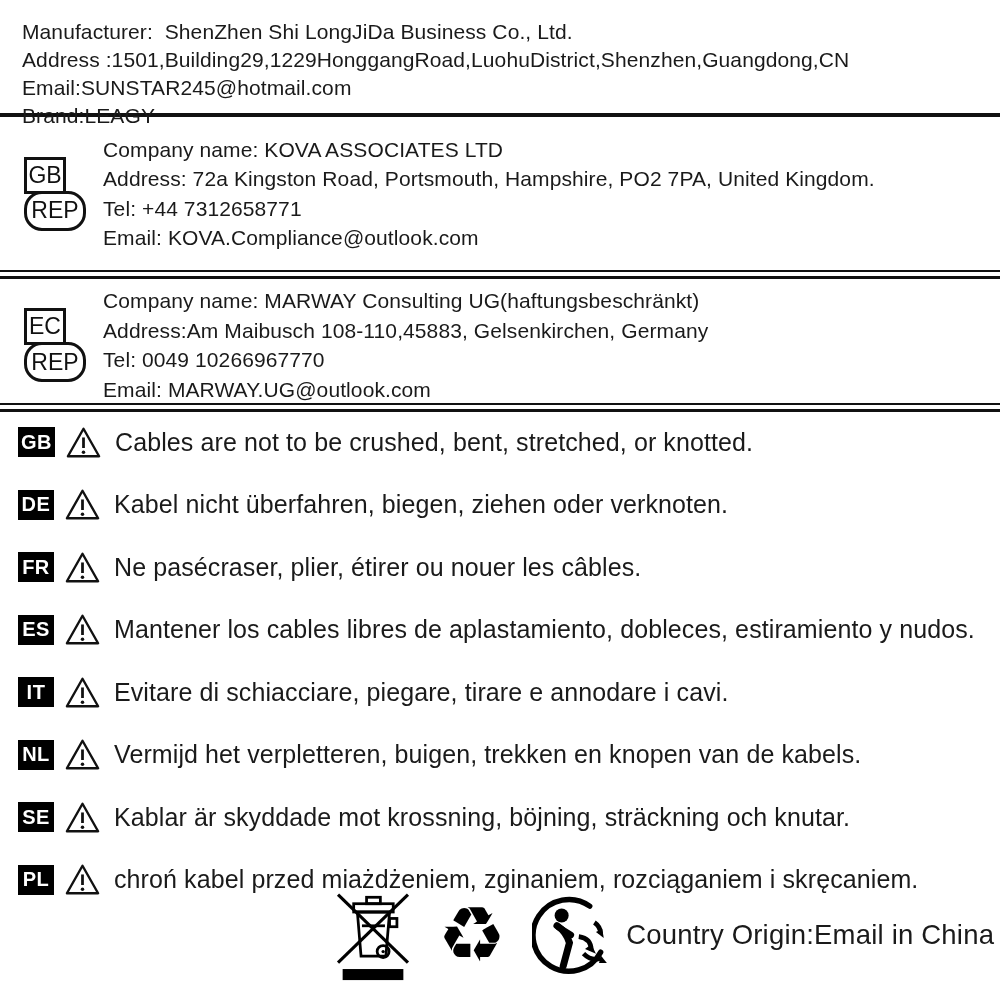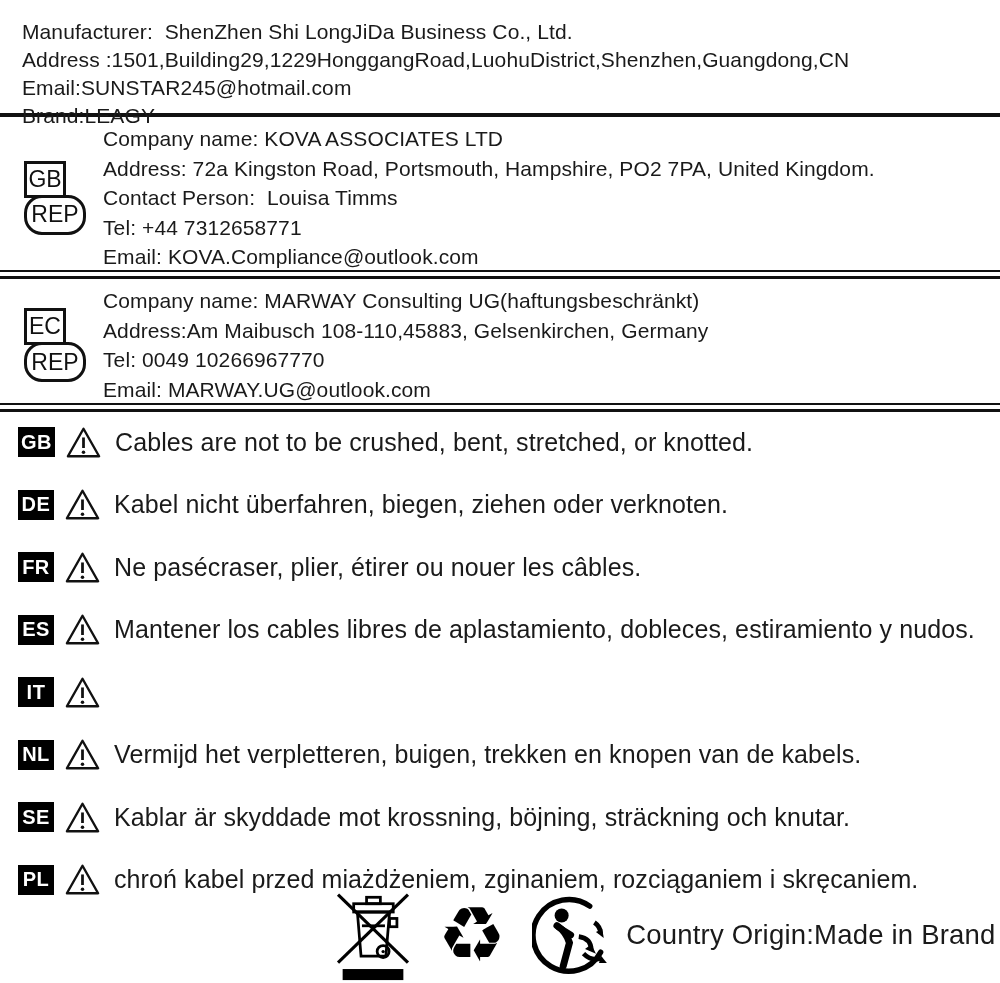--- a/index.html
+++ b/index.html
@@ -129,21 +129,20 @@
 <hr class="rule-thick">
 
 <div class="rep-section rep-uk">
   <div class="rep-badge">
     <div class="box top">GB</div>
     <div class="box bottom">REP</div>
   </div>
   <div class="rep-lines">
     <div class="line txt">Company name: KOVA ASSOCIATES LTD</div>
     <div class="line txt">Address: 72a Kingston Road, Portsmouth, Hampshire, PO2 7PA, United Kingdom.</div>
-    <div class="line txt">Contact Person:  Louisa Timms</div>
     <div class="line txt">Tel: +44 7312658771</div>
     <div class="line txt">Email: KOVA.Compliance@outlook.com</div>
   </div>
 </div>
 
 <div class="rule-double"></div>
 
 <div class="rep-section rep-ec">
   <div class="rep-badge">
     <div class="box top">EC</div>
@@ -211,20 +210,21 @@
 
   <div class="warning-row">
     <span class="lang-badge">IT</span>
     <span class="warn-triangle">
       <svg viewBox="0 0 40 36" width="37" height="33">
           <path d="M20 3 L37 33 L3 33 Z" fill="none" stroke="#111" stroke-width="2.6" stroke-linejoin="round"></path>
           <line x1="20" y1="12.5" x2="20" y2="24" stroke="#111" stroke-width="3"></line>
           <circle cx="20" cy="28.6" r="1.9" fill="#111"></circle>
         </svg>
     </span>
+    <span class="warning-text txt">Evitare di schiacciare, piegare, tirare e annodare i cavi.</span>
   </div>
 
   <div class="warning-row">
     <span class="lang-badge">NL</span>
     <span class="warn-triangle">
       <svg viewBox="0 0 40 36" width="37" height="33">
           <path d="M20 3 L37 33 L3 33 Z" fill="none" stroke="#111" stroke-width="2.6" stroke-linejoin="round"></path>
           <line x1="20" y1="12.5" x2="20" y2="24" stroke="#111" stroke-width="3"></line>
           <circle cx="20" cy="28.6" r="1.9" fill="#111"></circle>
         </svg>
@@ -285,15 +285,15 @@
       <path d="M34 40 l16 10" fill="none" stroke="#000" stroke-width="8" stroke-linecap="round"></path>
       <path d="M60 52 q16 2 16 18" fill="none" stroke="#000" stroke-width="6" fill-opacity="0"></path>
       <path d="M76 62 l-8 6 l14 6 z" fill="#000"></path>
       <path d="M66 74 q10 10 22 6" fill="none" stroke="#000" stroke-width="6"></path>
       <path d="M86 86 l2 -10 l8 10 z" fill="#000"></path>
       <path d="M80 34 a18 18 0 0 1 8 14" fill="none" stroke="#000" stroke-width="6"></path>
       <path d="M90 42 l-8 4 l10 8 z" fill="#000"></path>
     </svg>
   </span>
 
-  <span class="country-origin txt">Country Origin:Made in Brand</span>
+  <span class="country-origin txt">Country Origin:Email in China</span>
 
 </div>
 
 </body></html>

